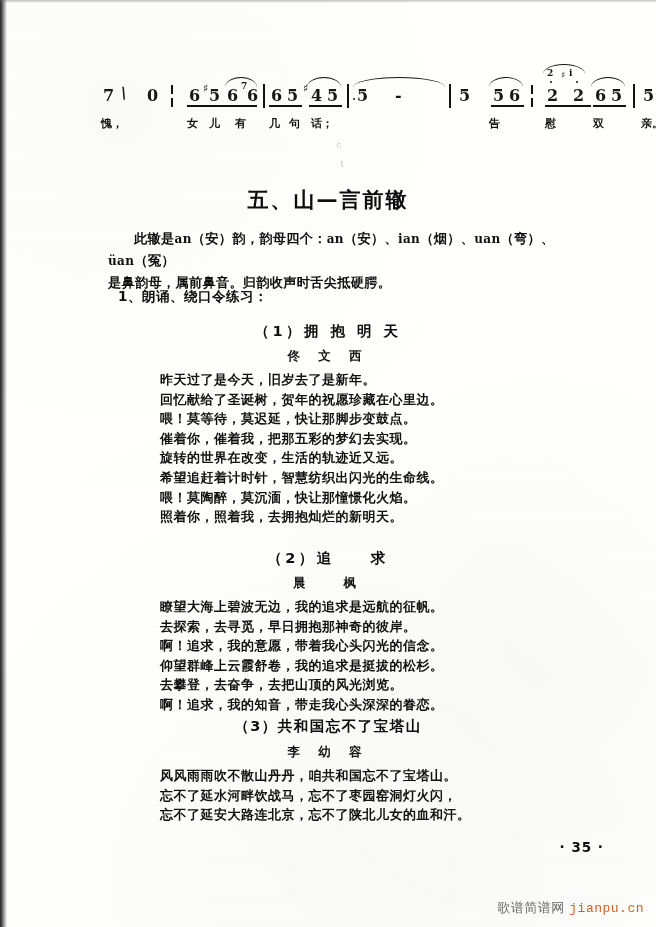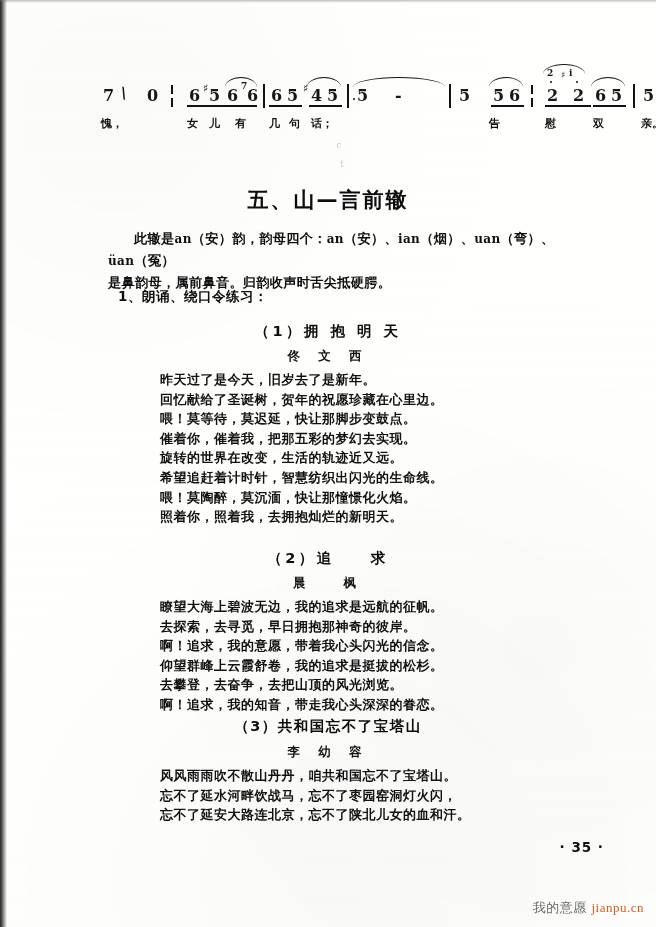--- a/index.html
+++ b/index.html
@@ -225,21 +225,21 @@
   }
   .watermark {
     position: absolute;
     right: 12px;
     bottom: 10px;
     font-size: 13px;
     letter-spacing: .5px;
     z-index: 45;
   }
   .wm-cn { color: #6b6b6b; font-weight: 400; }
-  .wm-en { color: #d2622a; font-weight: 400; font-family: Liberation Serif, serif; }
+  .wm-en { color: #d2622a; font-weight: 400; font-family: Liberation Mono, monospace; }
 </style>
 </head>
 <body>
 
 <div id="page">
 
   <div class="binding-edge"></div>
   <div class="top-edge"></div>
 
   <div class="score">
@@ -366,17 +366,17 @@
   <div class="poem-author" style="top:744px;">李 幼 容</div>
   <div class="poem-lines" style="top:766px;">
     <div>风风雨雨吹不散山丹丹，咱共和国忘不了宝塔山。</div>
     <div>忘不了延水河畔饮战马，忘不了枣园窑洞灯火闪，</div>
     <div>忘不了延安大路连北京，忘不了陕北儿女的血和汗。</div>
   </div>
 
   <div class="page-number">· 35 ·</div>
 
   <div class="watermark">
-    <span class="wm-cn">我的意愿</span>
+    <span class="wm-cn">歌谱简谱网</span>
     <span class="wm-en">jianpu.cn</span>
   </div>
 
 </div>
 
 </body></html>

